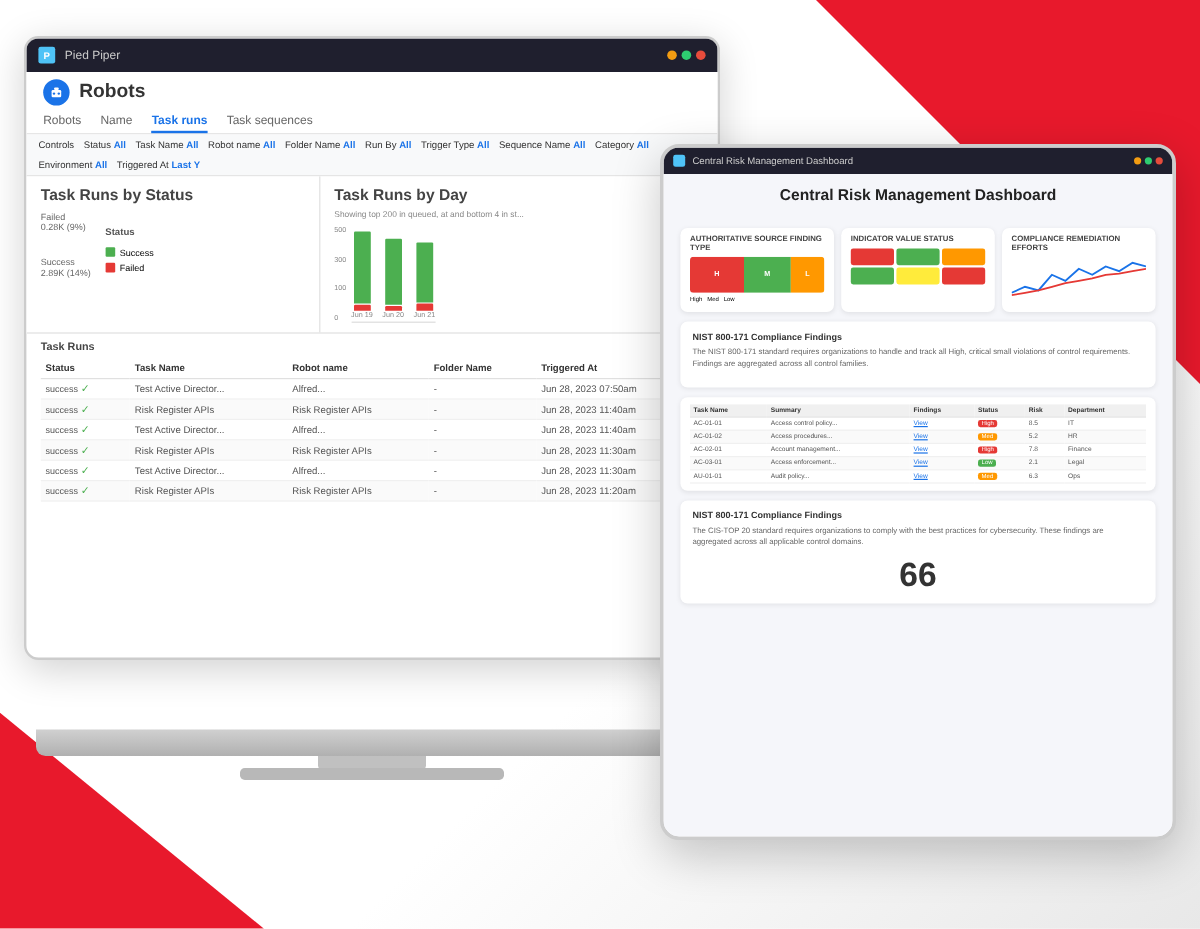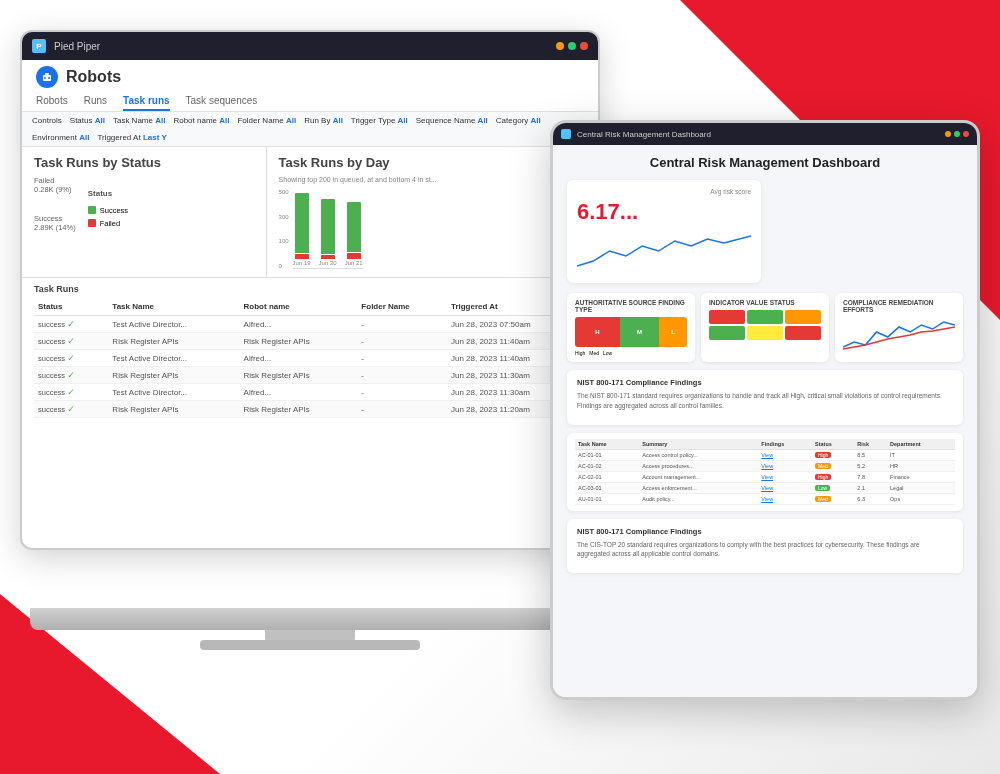--- a/index.html
+++ b/index.html
@@ -573,21 +573,21 @@
             <rect x="2" y="4" width="8" height="6" rx="1" fill="white"></rect>
             <rect x="4" y="2" width="4" height="2" rx="1" fill="white"></rect>
             <circle cx="4" cy="7" r="1" fill="#1a73e8"></circle>
             <circle cx="8" cy="7" r="1" fill="#1a73e8"></circle>
           </svg>
         </div>
         <span class="page-title">Robots</span>
       </div>
       <div class="tabs">
         <span class="tab">Robots</span>
-        <span class="tab">Runs</span>
+        <span class="tab">Name</span>
         <span class="tab active">Task runs</span>
         <span class="tab">Task sequences</span>
       </div>
     </div>
 
     <div class="filter-bar">
       <span class="filter-item">Controls</span>
       <span class="filter-item">Status <span>All</span></span>
       <span class="filter-item">Task Name <span>All</span></span>
       <span class="filter-item">Robot name <span>All</span></span>
@@ -738,31 +738,20 @@
         <div class="tablet-win-btn" style="background:#f39c12;"></div>
         <div class="tablet-win-btn" style="background:#2ecc71;"></div>
         <div class="tablet-win-btn" style="background:#e74c3c;"></div>
       </div>
     </div>
 
     <div class="dashboard-content">
       <div class="dashboard-title">Central Risk Management Dashboard</div>
 
       <div class="risk-summary-grid">
-        <div class="risk-panel">
-          <div style="display:flex;justify-content:flex-end;margin-bottom:4px;">
-            <span style="font-size:6.5px;color:#888;">Avg risk score</span>
-          </div>
-          <div class="risk-big-number">6.17...</div>
-          <div class="mini-line-chart">
-            <svg viewBox="0 0 160 40" preserveAspectRatio="none">
-              <polyline points="0,35 15,30 30,20 45,25 60,15 75,20 90,10 105,15 120,8 135,12 160,5" fill="none" stroke="#1a73e8" stroke-width="1.5"></polyline>
-            </svg>
-          </div>
-        </div>
       </div>
 
       <div class="metric-row">
         <div class="metric-panel">
           <div class="metric-panel-title">AUTHORITATIVE SOURCE FINDING TYPE</div>
           <div class="stacked-bar-container">
             <div class="stacked-seg" style="width:40%;background:#e53935;">H</div>
             <div class="stacked-seg" style="width:35%;background:#4caf50;">M</div>
             <div class="stacked-seg" style="width:25%;background:#ff9800;">L</div>
           </div>
@@ -852,16 +841,17 @@
               <td>6.3</td>
               <td>Ops</td>
             </tr>
           </tbody>
         </table>
       </div>
 
       <div class="compliance-section">
         <div class="compliance-title">NIST 800-171 Compliance Findings</div>
         <div class="compliance-text">The CIS-TOP 20 standard requires organizations to comply with the best practices for cybersecurity. These findings are aggregated across all applicable control domains.</div>
+        <div class="compliance-number">66</div>
       </div>
     </div>
   </div>
 </div>
 
 </body></html>

